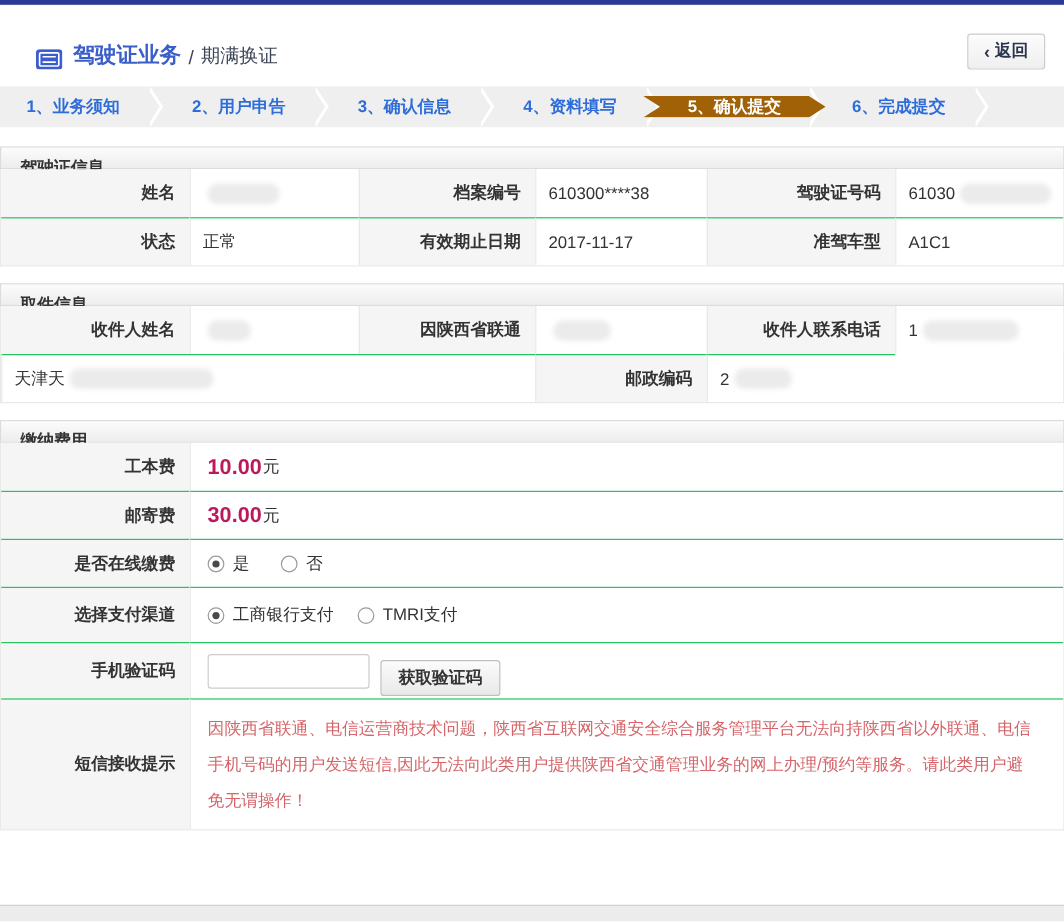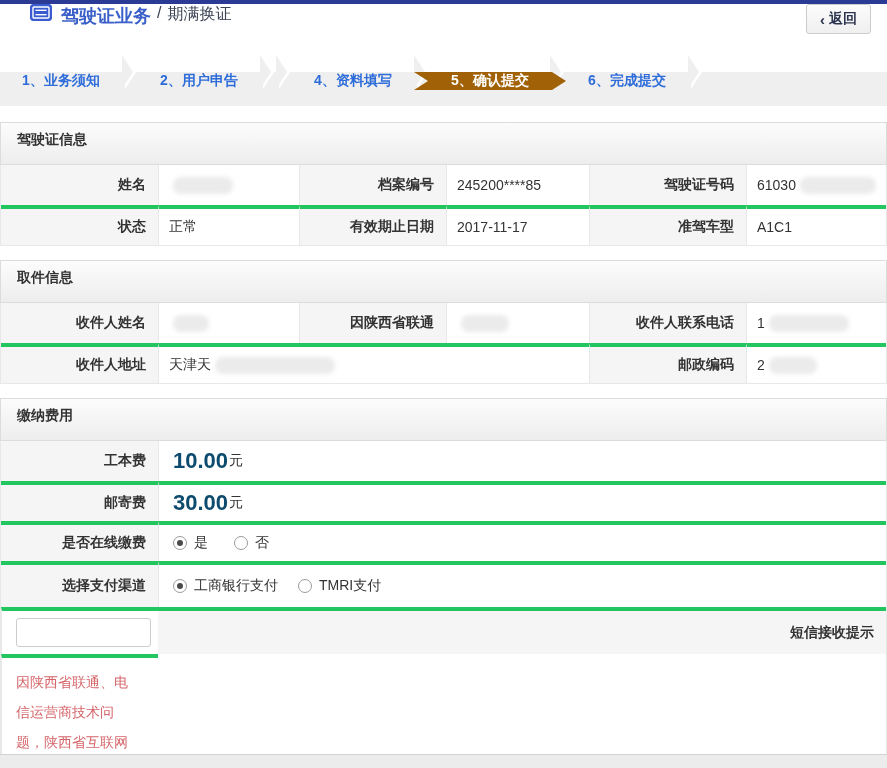--- a/index.html
+++ b/index.html
@@ -11,42 +11,42 @@
     background: #fff;
     font-family: "Liberation Sans", "DejaVu Sans", sans-serif;
     font-size: 14px;
     color: #333;
   }
   .topbar { height: 4px; background: #2b3a94; }
 
   
   .header {
     height: 54px;
-    display: flex; align-items: flex-start;
+    display: flex; align-items: flex-end;
     padding: 0 16px 0 30px;
   }
   .doc-icon { width: 22px; height: 17px; margin-right: 9px; flex: none; }
   .page-title { font-size: 18px; font-weight: bold; color: #3a5fc8; }
   .title-sep { font-size: 16px; color: #3c4356; margin: 0 6px; }
   .page-subtitle { font-size: 16px; color: #3c4356; }
   .header-spacer { flex: 1; }
   .back-btn {
     height: 30px; padding: 0 13px;
     background: linear-gradient(#fcfcfc, #efefef);
     border: 1px solid #ccc; border-radius: 3px;
     color: #2b3550; font-weight: bold; font-size: 14px;
     display: flex; align-items: center; cursor: pointer;
   }
   .back-chevron { font-weight: bold; margin-right: 4px; font-size: 15px; }
 
   
   .steps {
     height: 34px; margin-top: 14px;
     background: #efefef;
-    display: flex; align-items: flex-start;
+    display: flex; align-items: center;
   }
   .step {
     flex: 0 0 122px;
     display: flex; align-items: center; justify-content: center;
     font-weight: bold; color: #2e6dd9; font-size: 14px;
     white-space: nowrap;
   }
   .step.active {
     flex: 0 0 152px;
     background: #a16207; color: #fff;
@@ -63,35 +63,35 @@
     content: ""; position: absolute; left: 0; top: 50%; transform: translateY(-50%);
     border-top: 17px solid transparent; border-bottom: 17px solid transparent;
     border-left: 11px solid #efefef;
   }
   .steps-filler { flex: 1; }
 
   
   .section { margin-top: 14px; }
   .section.first { margin-top: 16px; }
   .sec-head {
-    height: 43px; line-height: 32px;
+    height: 19px; line-height: 32px;
     padding-left: 16px;
     font-weight: bold; color: #333; font-size: 14px;
     background: linear-gradient(#fcfcfc, #ededed);
     border: 1px solid #dcdcdc;
   }
   .info-table {
     display: grid;
     grid-template-columns: 157px 141px 147px 143px 157px 1fr;
     border: 1px solid #e8e8e8; border-top: none;
   }
   .cell {
     min-height: 40px;
     display: flex; align-items: center;
-    border-top: 4px solid #22c55e;
+    border-top: 1px solid #22c55e;
     padding: 0 10px;
     background: #fff;
     overflow: hidden; white-space: nowrap;
   }
   .info-table .cell:nth-child(-n+6) { border-top: none; }
   .cell.lbl {
     background: #f5f5f5;
     justify-content: flex-end;
     font-weight: bold; color: #333;
     padding-right: 12px;
@@ -111,21 +111,21 @@
   .redact.w120 { width: 120px; }
 
   
   .pay-table {
     display: grid; grid-template-columns: 157px 1fr;
     border: 1px solid #e8e8e8; border-top: none;
   }
   .pay-table .cell { border-left: none; }
   .pay-table .cell.val { border-left: 1px solid #e8e8e8; padding-left: 14px; }
   .pay-table .cell:nth-child(-n+2) { border-top: none; }
-  .fee-amount { font-size: 22px; font-weight: bold; color: #0c4a6e; }
+  .fee-amount { font-size: 18px; font-weight: bold; color: #be185d; }
   .fee-unit { font-size: 14px; color: #333; margin-left: 1px; }
   .row-h46 { min-height: 46px; }
   .row-h47 { min-height: 47px; }
 
   .radio-group { display: flex; align-items: center; gap: 26px; }
   .radio-opt { display: flex; align-items: center; gap: 7px; cursor: pointer; }
   .radio {
     width: 14px; height: 14px; border-radius: 50%;
     border: 1px solid #9b9b9b; background: #fff; position: relative; flex: none;
   }
@@ -180,20 +180,23 @@
 
 <div class="steps">
   <div class="step">
       <span>1、业务须知</span>
     </div>
   <div class="sep"></div>
   <div class="step">
       <span>2、用户申告</span>
     </div>
   <div class="sep"></div>
+  <div class="step">
+      <span>3、确认信息</span>
+    </div>
   <div class="sep"></div>
   <div class="step">
       <span>4、资料填写</span>
     </div>
   <div class="sep"></div>
   <div class="step active">
       <span>5、确认提交</span>
     </div>
   <div class="sep"></div>
   <div class="step">
@@ -205,21 +208,21 @@
 
 <div class="section first">
   <div class="sec-head">驾驶证信息</div>
   <div class="info-table">
     <div class="cell lbl firstcol">姓名</div>
     <div class="cell val">
         <span class="redact w60"></span>
       </div>
     <div class="cell lbl">档案编号</div>
     <div class="cell val">
-        <span>245200****85</span>
+        <span>610300****38</span>
       </div>
     <div class="cell lbl">驾驶证号码</div>
     <div class="cell val">
         <span>61030</span>
         <span class="redact w80"></span>
       </div>
 
     <div class="cell lbl firstcol">状态</div>
     <div class="cell val">
         <span>正常</span>
@@ -245,21 +248,20 @@
     <div class="cell lbl">因陕西省联通</div>
     <div class="cell val">
         <span class="redact w48"></span>
       </div>
     <div class="cell lbl">收件人联系电话</div>
     <div class="cell val">
         <span>1</span>
         <span class="redact w80"></span>
       </div>
 
-    <div class="cell lbl firstcol">收件人地址</div>
     <div class="cell val span3">
         <span>天津天</span>
         <span class="redact w120"></span>
       </div>
     <div class="cell lbl">邮政编码</div>
     <div class="cell val">
         <span>2</span>
         <span class="redact w48"></span>
       </div>
   </div>
@@ -302,20 +304,21 @@
           <span class="radio checked"></span>
           <span>工商银行支付</span>
         </span>
         <span class="radio-opt">
           <span class="radio"></span>
           <span>TMRI支付</span>
         </span>
       </div>
     </div>
 
+    <div class="cell lbl row-h47">手机验证码</div>
     <div class="cell val row-h47">
       <input class="captcha-input" type="text" value="" style="">
       <button class="captcha-btn">获取验证码</button>
     </div>
 
     <div class="cell lbl">短信接收提示</div>
     <div class="cell val sms-cell">
       <span class="sms-text">因陕西省联通、电信运营商技术问题，陕西省互联网交通安全综合服务管理平台无法向持陕西省以外联通、电信手机号码的用户发送短信,因此无法向此类用户提供陕西省交通管理业务的网上办理/预约等服务。请此类用户避免无谓操作！</span>
     </div>
 

